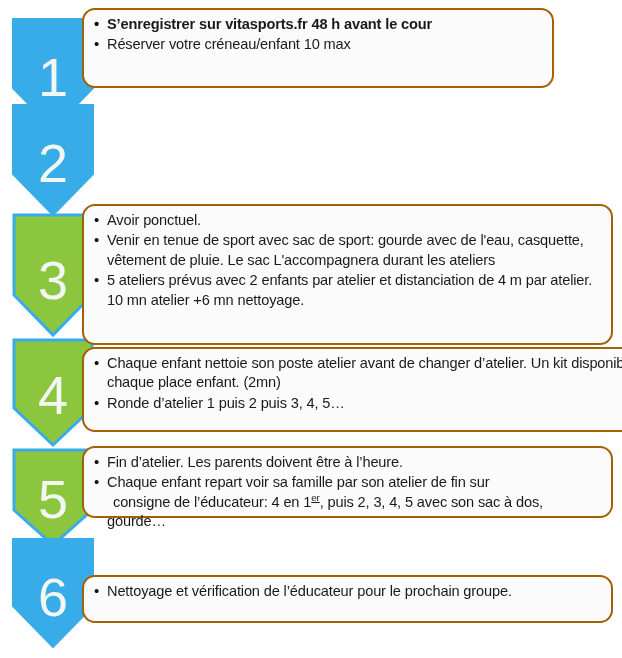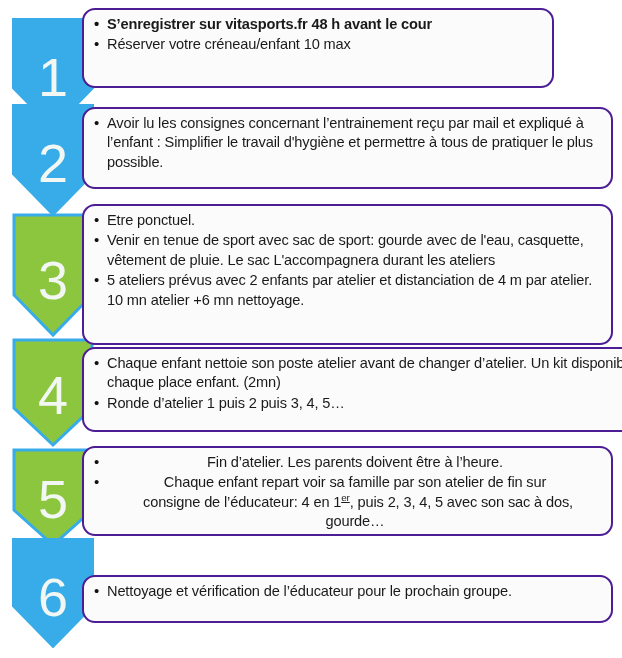--- a/index.html
+++ b/index.html
@@ -44,21 +44,21 @@
     line-height: 1;
     pointer-events: none;
     user-select: none;
   }
 
   
   .stepbox {
     position: absolute;
     box-sizing: border-box;
     background: #fbfbfb;
-    border: 2px solid #4c1d95;
+    border: 2px solid #a16207;
     border-radius: 13px;
     padding: 5px 8px 5px 10px;
     z-index: 5;
   }
   .stepbox ul {
     margin: 0;
     padding: 0;
     list-style: none;
   }
   .stepbox li {
@@ -87,21 +87,21 @@
     vertical-align: super;
     line-height: 0;
     text-decoration: underline;
   }
 
   
   #box-1 { left: 82px;  top: 8px;   width: 472px;  height: 80px; }
   #box-2 { left: 82px;  top: 107px; width: 531px;  height: 82px; }
   #box-3 { left: 82px;  top: 204px; width: 531px;  height: 141px; }
   #box-4 { left: 82px;  top: 347px; width: 595px;  height: 85px; }
-  #box-5 { left: 82px;  top: 446px; width: 531px;  height: 90px; text-align: center; }
+  #box-5 { left: 82px;  top: 446px; width: 531px;  height: 72px; }
   #box-6 { left: 82px;  top: 575px; width: 531px;  height: 48px; }
 
   #chev-1 { top: 18px;  height: 112px; }
   #chev-2 { top: 104px; height: 112px; }
   #chev-3 { top: 213px; height: 125px; }
   #chev-4 { top: 338px; height: 110px; }
   #chev-5 { top: 448px; height: 100px; }
   #chev-6 { top: 538px; height: 110px; }
 
   #chev-1 .num { top: 32px; }
@@ -128,35 +128,30 @@
       <li>Réserver votre créneau/enfant 10 max</li>
     </ul>
   </div>
 
   <div class="chevron" id="chev-2">
     <svg viewBox="0 0 82 112" preserveAspectRatio="none">
       <path d="M1 1 H81 V70 L41 111 L1 70 Z" fill="#38ace8" stroke="#38ace8" stroke-width="2"></path>
     </svg>
     <div class="num">2</div>
   </div>
-  <div class="stepbox" id="box-2">
-    <ul>
-      <li>Avoir lu  les consignes concernant l’entrainement reçu par mail et expliqué à l’enfant : Simplifier le travail d'hygiène et permettre à tous de pratiquer le plus possible.</li>
-    </ul>
-  </div>
 
   <div class="chevron" id="chev-3">
     <svg viewBox="0 0 82 125" preserveAspectRatio="none">
       <path d="M2 2 H80 V82 L41 122 L2 82 Z" fill="#8cc63f" stroke="#38ace8" stroke-width="3"></path>
     </svg>
     <div class="num">3</div>
   </div>
   <div class="stepbox" id="box-3">
     <ul>
-      <li>Etre ponctuel.</li>
+      <li>Avoir ponctuel.</li>
       <li>Venir en tenue de sport avec sac de sport:  gourde avec de l'eau, casquette, vêtement de pluie.  Le sac L'accompagnera durant les ateliers</li>
       <li>5 ateliers prévus avec 2 enfants par atelier et distanciation de 4 m par atelier.  10 mn atelier +6 mn nettoyage.</li>
     </ul>
   </div>
 
   <div class="chevron" id="chev-4">
     <svg viewBox="0 0 82 110" preserveAspectRatio="none">
       <path d="M2 2 H80 V70 L41 107 L2 70 Z" fill="#8cc63f" stroke="#38ace8" stroke-width="3"></path>
     </svg>
     <div class="num">4</div>

